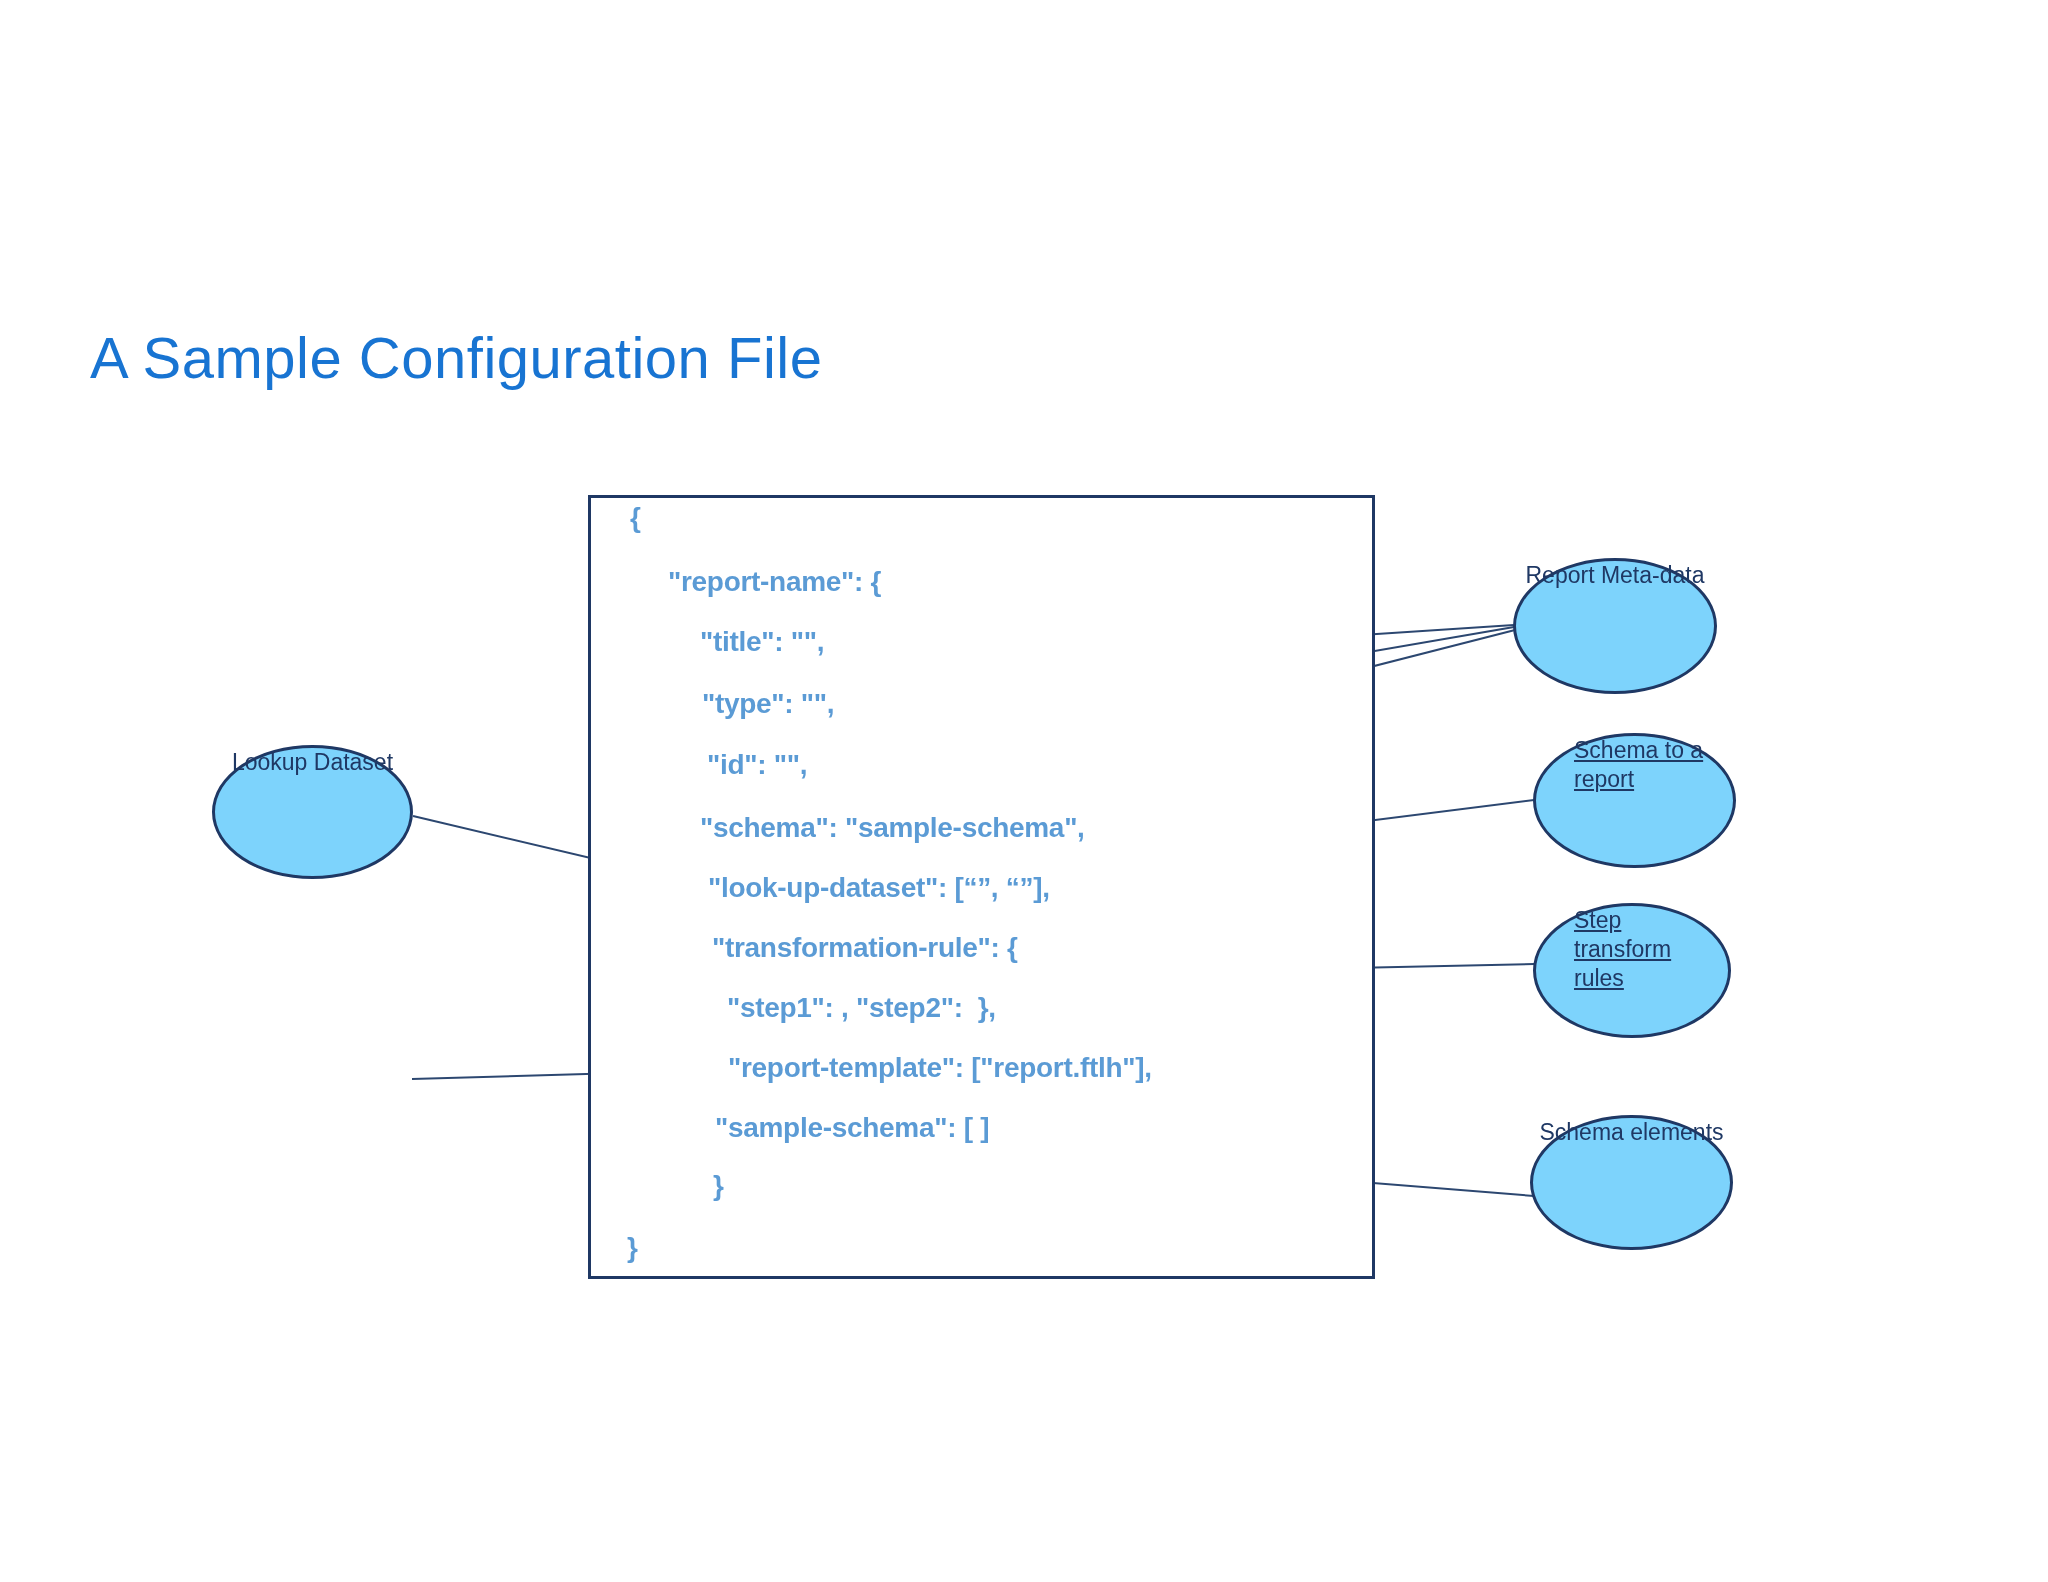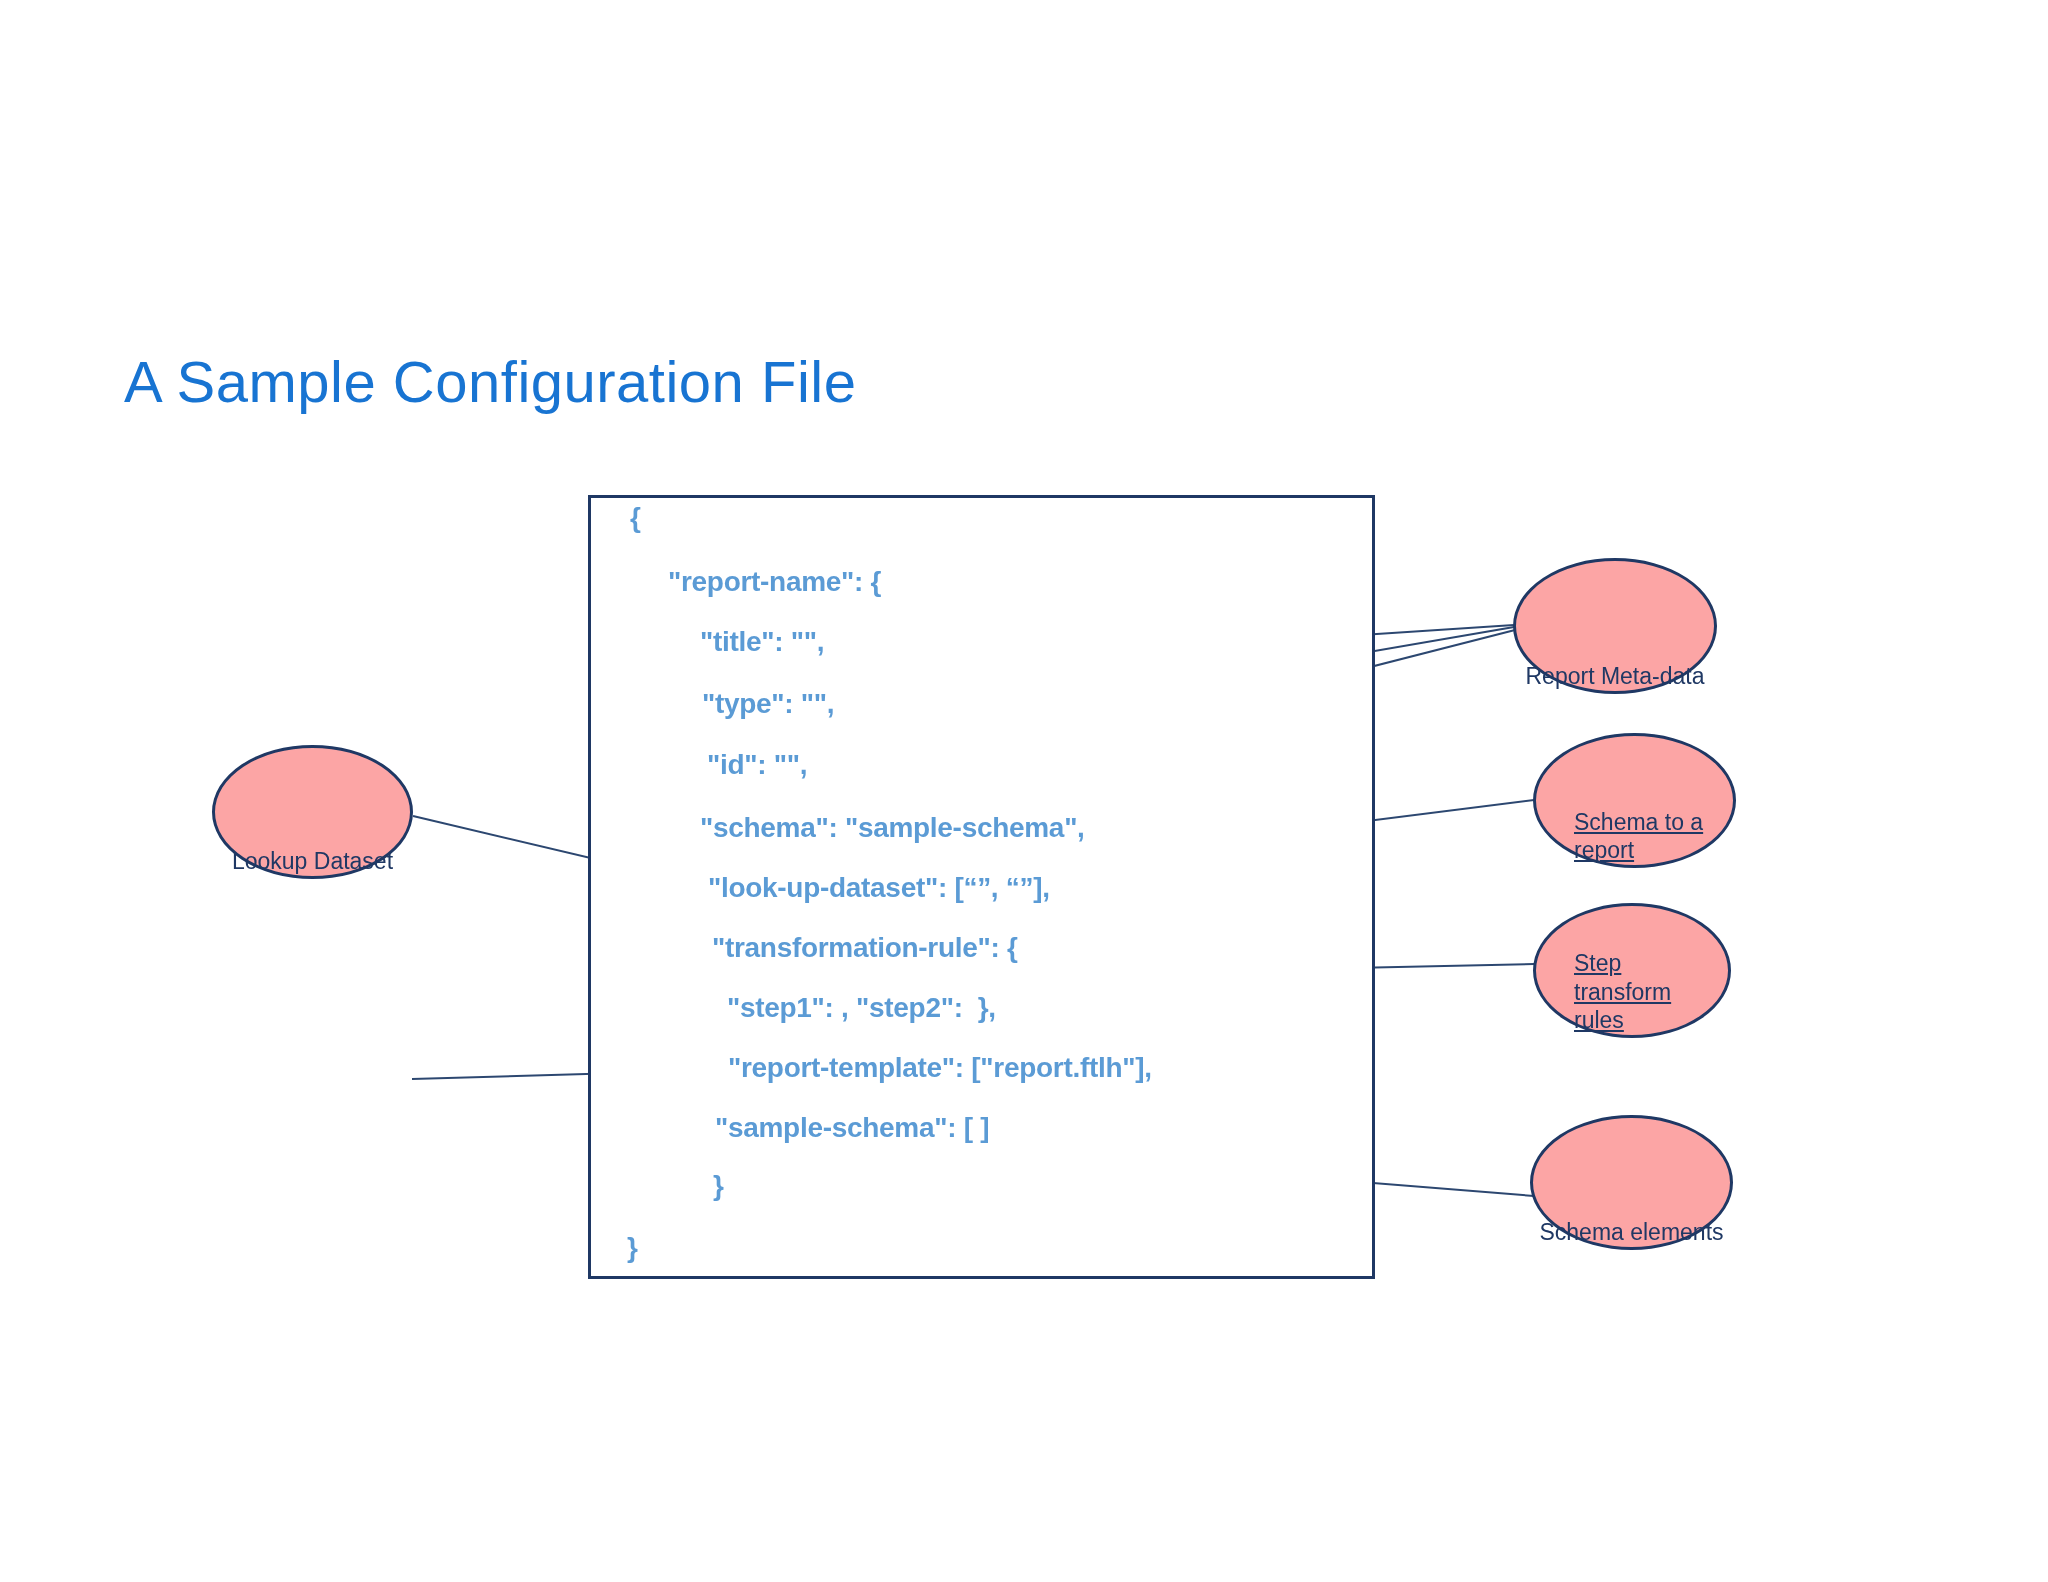--- a/index.html
+++ b/index.html
@@ -5,26 +5,25 @@
   html,body{margin:0;padding:0;background:#ffffff;}
   #slide{
     position:relative;
     width:2048px;height:1582px;
     background:#ffffff;
     font-family:"Liberation Sans", sans-serif;
     overflow:hidden;
   }
   #slide-title{
     position:absolute;
-    left:90px;top:348px;
+    left:90px;top:324px;
     font-size:58px;
     letter-spacing:0.5px;
     color:#1874D2;
     white-space:pre;
-    margin-left:34px;
   }
   #code-box{
     position:absolute;
     left:588px;top:495px;
     width:787px;height:784px;
     border:3px solid #1F3864;
     box-sizing:border-box;
     background:#ffffff;
   }
   .code-line{
@@ -34,23 +33,23 @@
     letter-spacing:-0.3px;
     color:#5B9BD5;
     white-space:pre;
     line-height:1.15;
   }
   .oval{
     position:absolute;
     border:3px solid #1F3864;
     border-radius:50%;
     box-sizing:border-box;
-    background:#fca5a5;
+    background:#7dd3fc;
     display:flex;
-    align-items:flex-end;
+    align-items:flex-start;
     justify-content:center;
     color:#1F3864;
     font-size:23px;
     line-height:1.25;
     text-align:center;
   }
   .oval.two-line{
     justify-content:flex-start;
     text-align:left;
     padding-left:38px;

